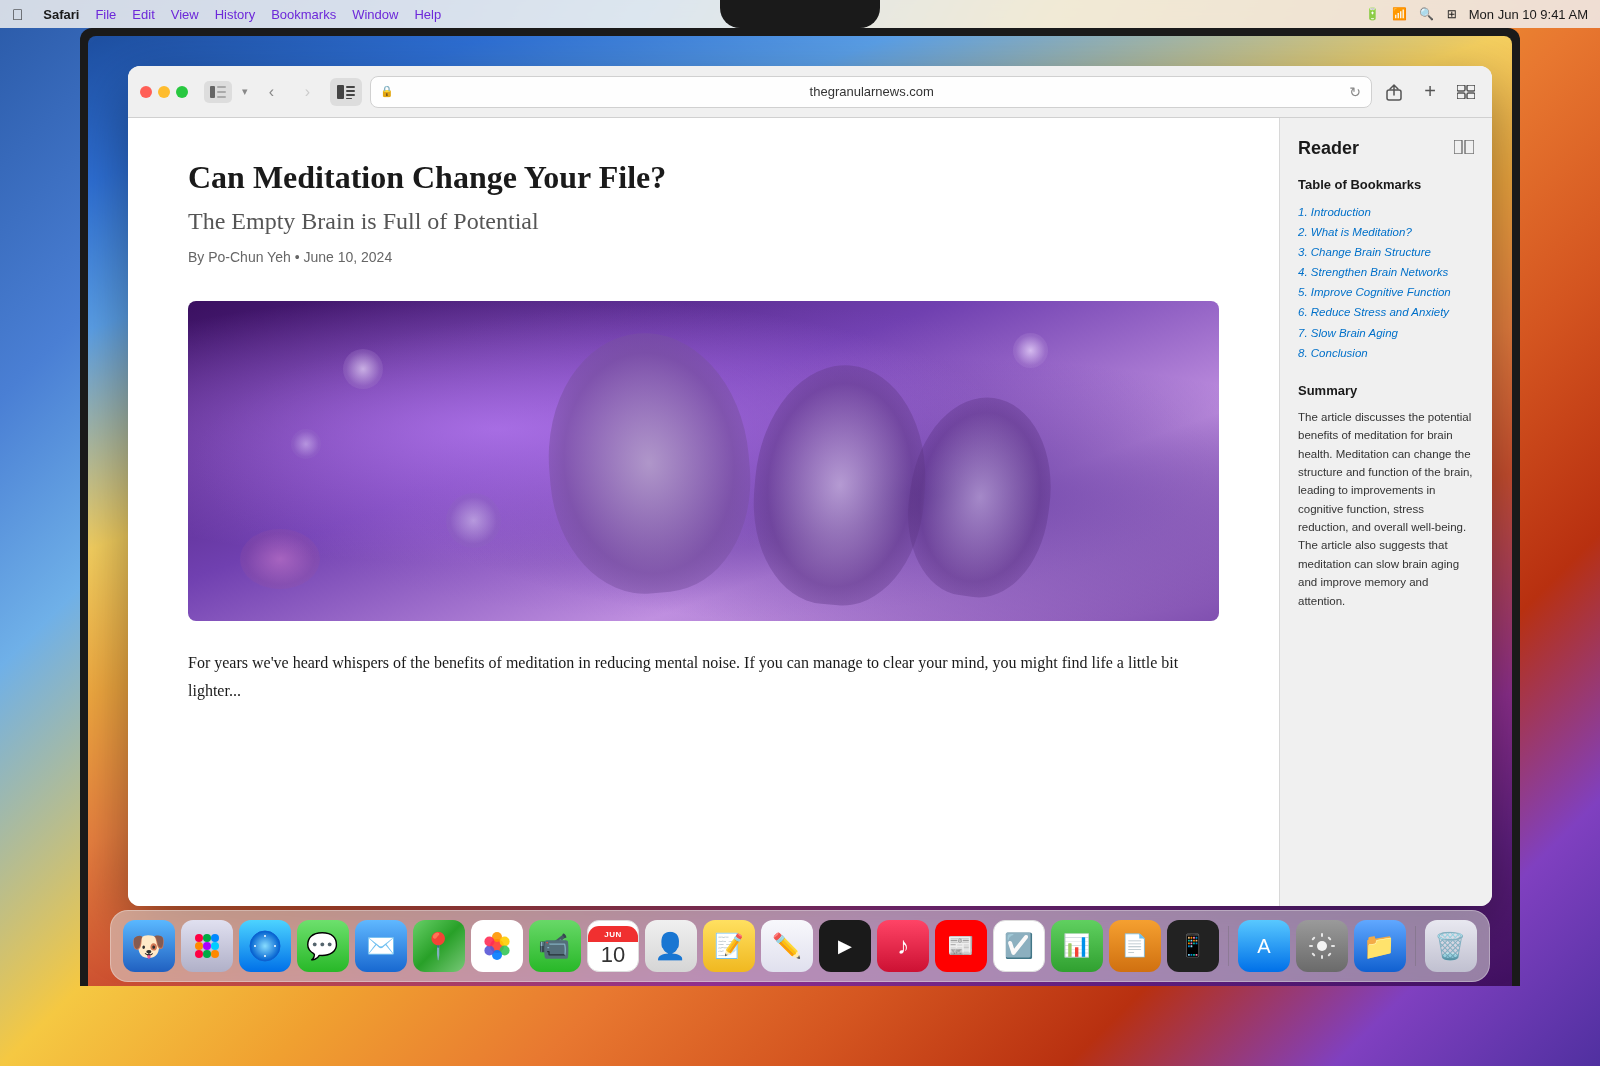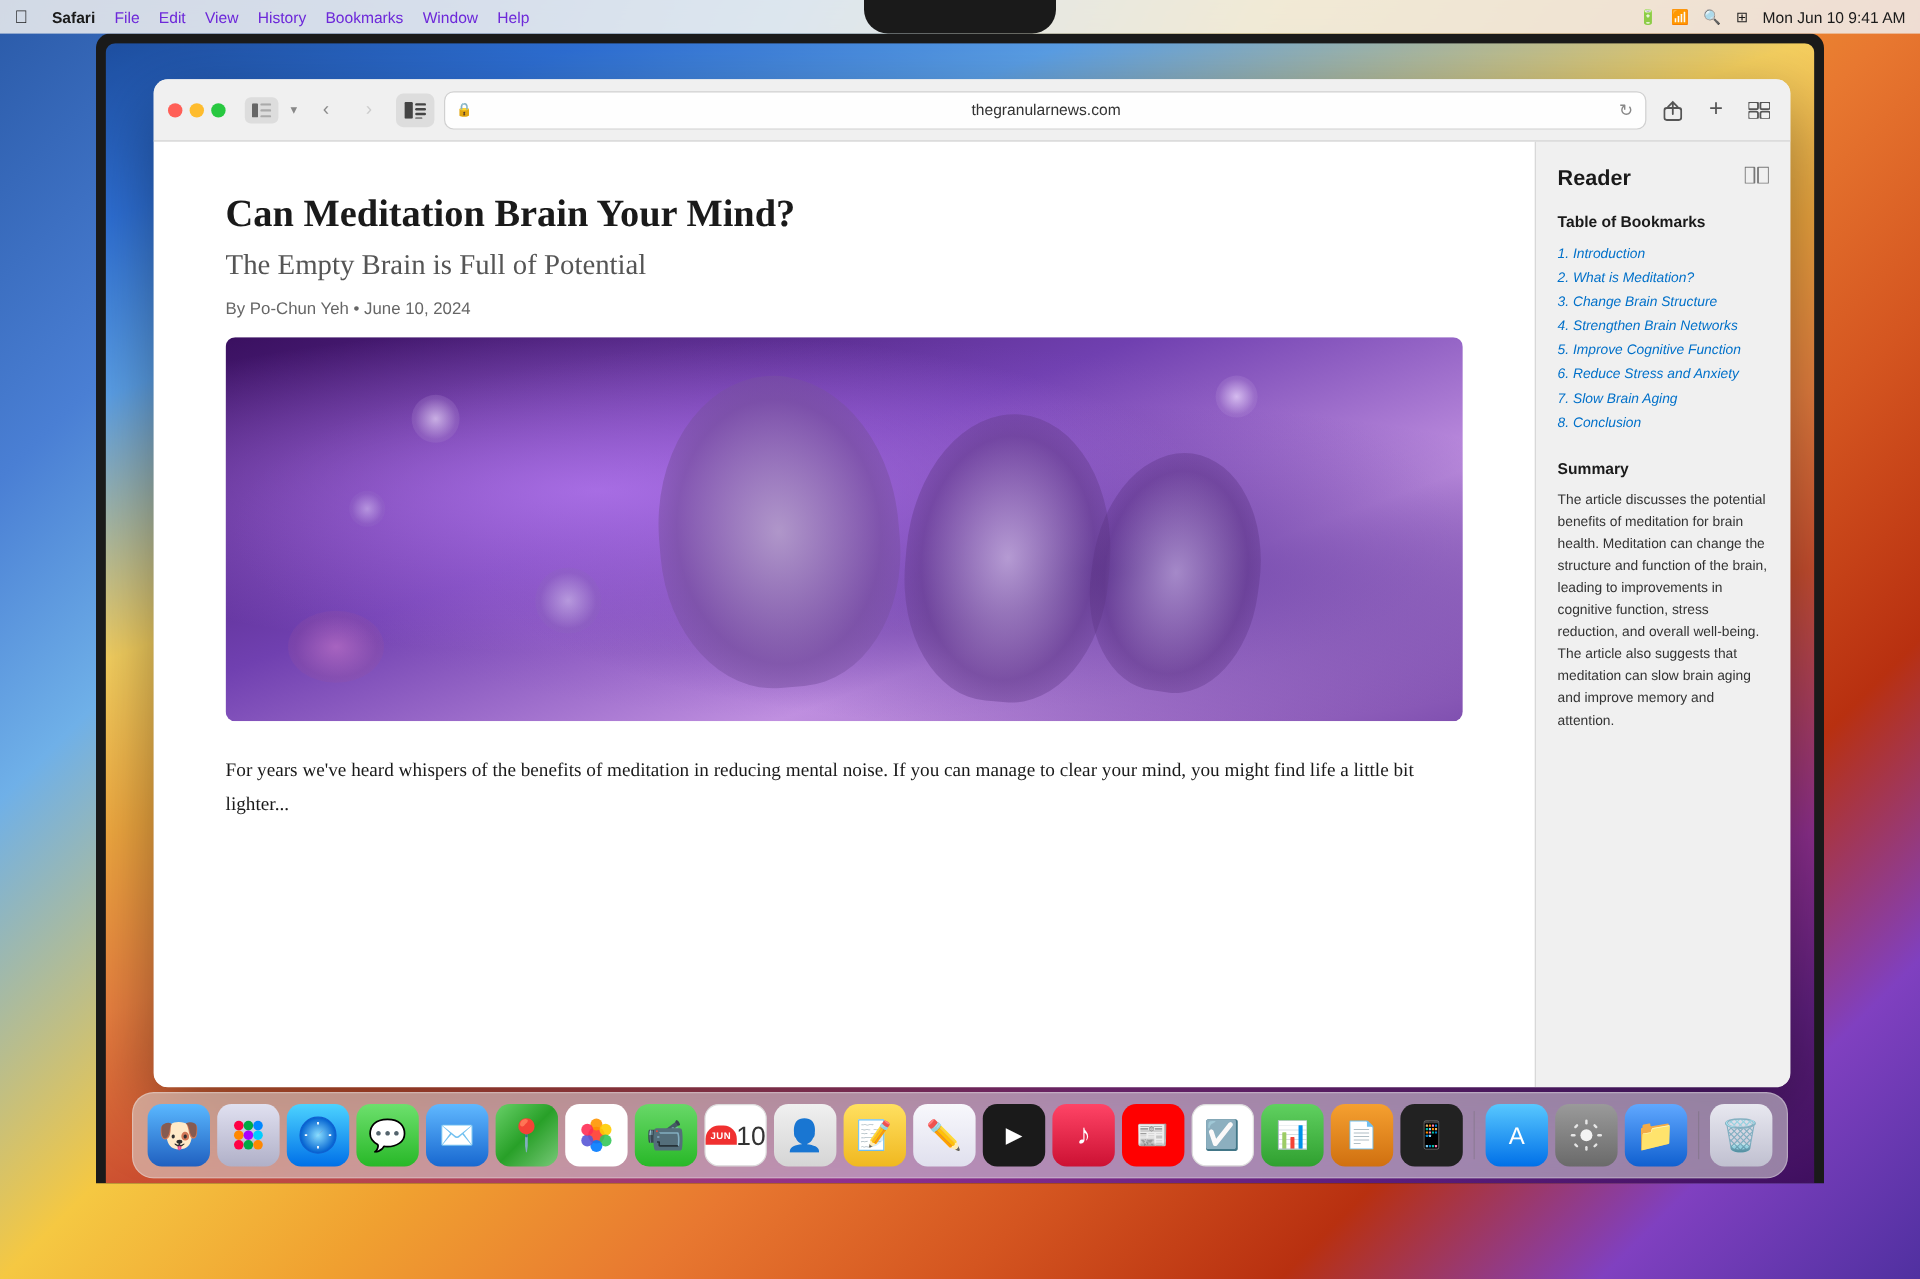--- a/index.html
+++ b/index.html
@@ -295,21 +295,21 @@
       font-size: 24px;
       color: #555;
       font-weight: 400;
       margin-bottom: 14px;
       font-family: Georgia, 'Times New Roman', serif;
     }
 
     .article-byline {
       font-size: 14px;
       color: #666;
-      margin-bottom: 16px;
+      margin-bottom: 36px;
     }
 
     .article-image {
       width: 100%;
       height: 320px;
       border-radius: 8px;
       background: linear-gradient(135deg, 
         #3a1060 0%, 
         #6030a0 20%, 
         #8040c8 35%, 
@@ -486,21 +486,21 @@
             <rect x="10" y="0" width="8" height="6" rx="1.5" stroke="#555" stroke-width="1.5"></rect>
             <rect x="0" y="8" width="8" height="6" rx="1.5" stroke="#555" stroke-width="1.5"></rect>
             <rect x="10" y="8" width="8" height="6" rx="1.5" stroke="#555" stroke-width="1.5"></rect>
           </svg>
         </div>
       </div>
 
       <div class="safari-content">
 
         <div class="article-area">
-          <h1 class="article-title">Can Meditation Brain Your Mind?</h1>
+          <h1 class="article-title">Can Meditation Change Your File?</h1>
           <p class="article-subtitle">The Empty Brain is Full of Potential</p>
           <p class="article-byline">By Po-Chun Yeh  •  June 10, 2024</p>
 
           <div class="article-image">
             <div class="article-image-inner"></div>
 
             <div style="position:absolute;inset:0;overflow:hidden;">
 
               <div style="position:absolute;left:35%;top:10%;width:200px;height:260px;border-radius:50% 50% 45% 45%;background:radial-gradient(ellipse,rgba(180,160,200,0.85) 0%,rgba(120,80,160,0.7) 60%,transparent 100%);transform:rotate(-5deg);"></div>
 
@@ -610,21 +610,21 @@
           <circle cx="18" cy="27" r="5" fill="#007aff" opacity="0.9"></circle>
           <circle cx="10.4" cy="22.5" r="5" fill="#5856d6" opacity="0.9"></circle>
           <circle cx="10.4" cy="13.5" r="5" fill="#ff2d55" opacity="0.9"></circle>
         </svg>
       </div>
 
       <div class="dock-item" style="background:linear-gradient(180deg,#68d868 0%,#28b828 100%);border-radius:12px;">
         <span style="font-size:26px;color:white;">📹</span>
       </div>
 
-      <div class="dock-item" style="background:white;border-radius:12px;border:1px solid #ddd;flex-direction:row;gap:0;">
+      <div class="dock-item" style="background:white;border-radius:12px;border:1px solid #ddd;flex-direction:column;gap:0;">
         <div style="background:#f03030;width:100%;border-radius:11px 11px 0 0;height:16px;display:flex;align-items:center;justify-content:center;font-size:8px;color:white;font-weight:600;letter-spacing:0.5px;">JUN</div>
         <div style="font-size:22px;font-weight:300;color:#333;line-height:1;padding-top:2px;">10</div>
       </div>
 
       <div class="dock-item" style="background:linear-gradient(180deg,#f0f0f0 0%,#d5d5d5 100%);border-radius:12px;">
         <span style="font-size:26px;">👤</span>
       </div>
 
       <div class="dock-item" style="background:linear-gradient(180deg,#ffe060 0%,#f0b820 100%);border-radius:12px;">
         <span style="font-size:24px;">📝</span>

